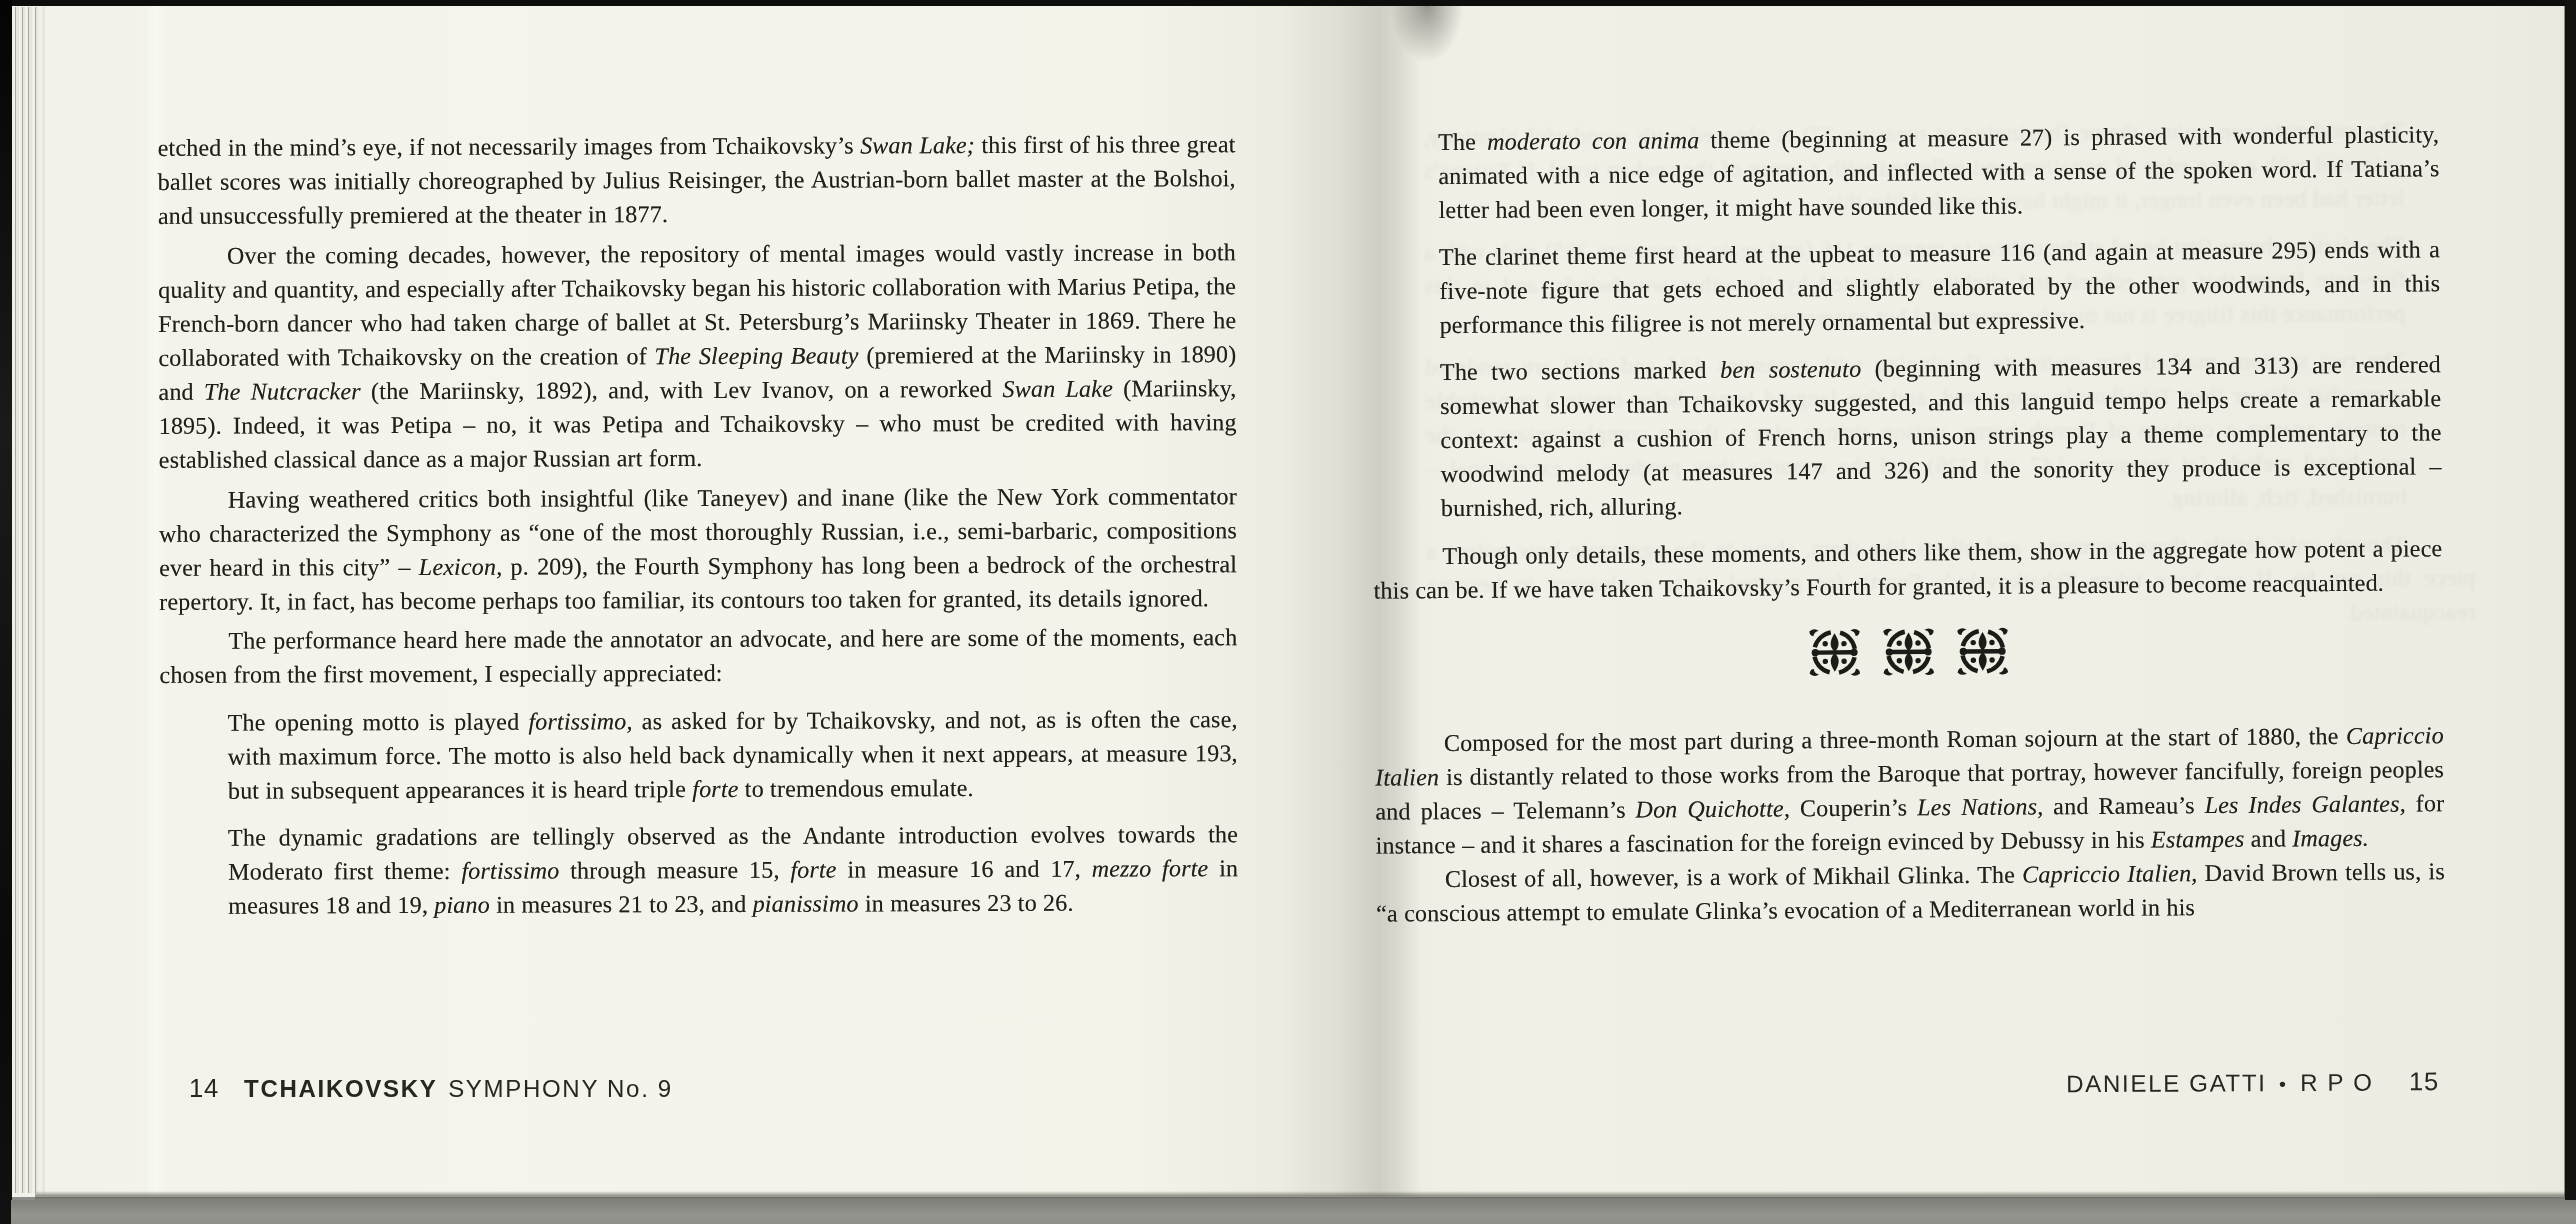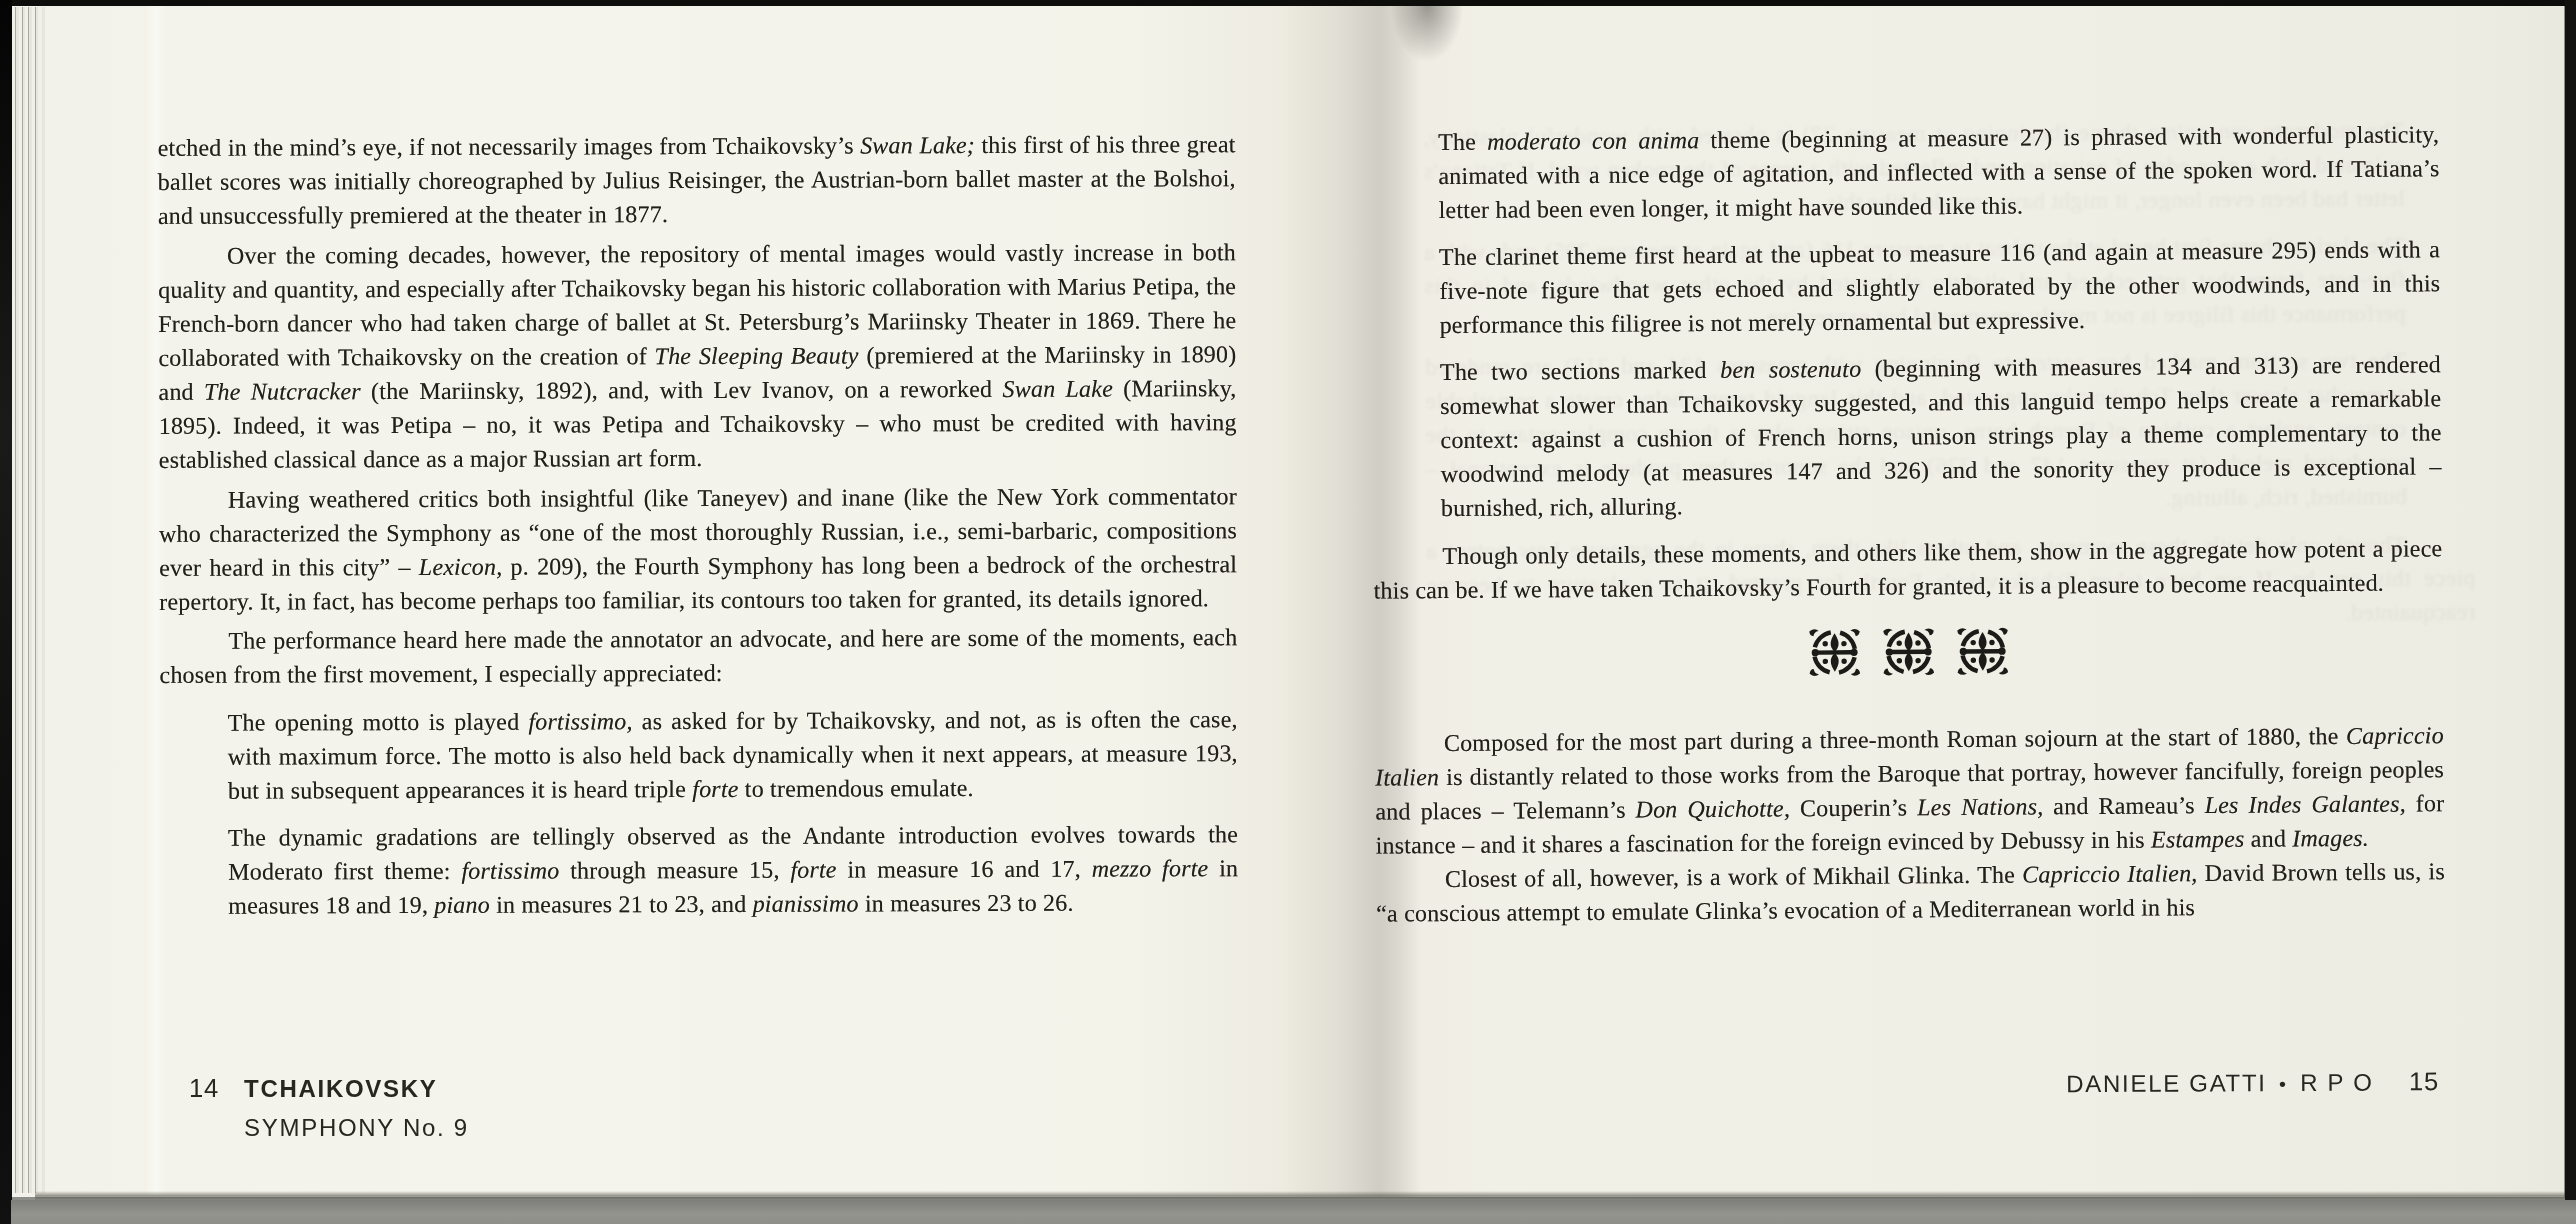--- a/index.html
+++ b/index.html
@@ -77,21 +77,21 @@
   .fleuron{width:61px;height:55px;display:block;}
   .fleuron svg{width:100%;height:100%;display:block;}
 
   
   .footer{
     position:absolute;font-family:"Liberation Sans","DejaVu Sans",sans-serif;
     color:#272722;
   }
   .footer-left{left:165px;top:1074px;display:flex;align-items:baseline;gap:25px;margin-left:24px;}
   .footer-left .pagenum{font-size:25.6px;letter-spacing:0.8px;}
-  .fl-title{display:flex;align-items:baseline;gap:10.7px;font-size:24px;letter-spacing:1.7px;flex-direction:column;}
+  .fl-title{display:flex;align-items:baseline;gap:10.7px;font-size:24px;letter-spacing:1.7px;}
   .fl-composer{font-weight:700;}
   .footer-right{
     left:1370px;top:1070px;width:1069px;display:flex;justify-content:flex-end;
     align-items:baseline;gap:12.4px;font-size:24px;letter-spacing:1.7px;
     transform:rotate(-0.3deg);
   }
   .footer-right .dot{font-size:20px;}
   .footer-right .pagenum{font-size:25.6px;margin-left:23px;letter-spacing:0.8px;}
 
   

